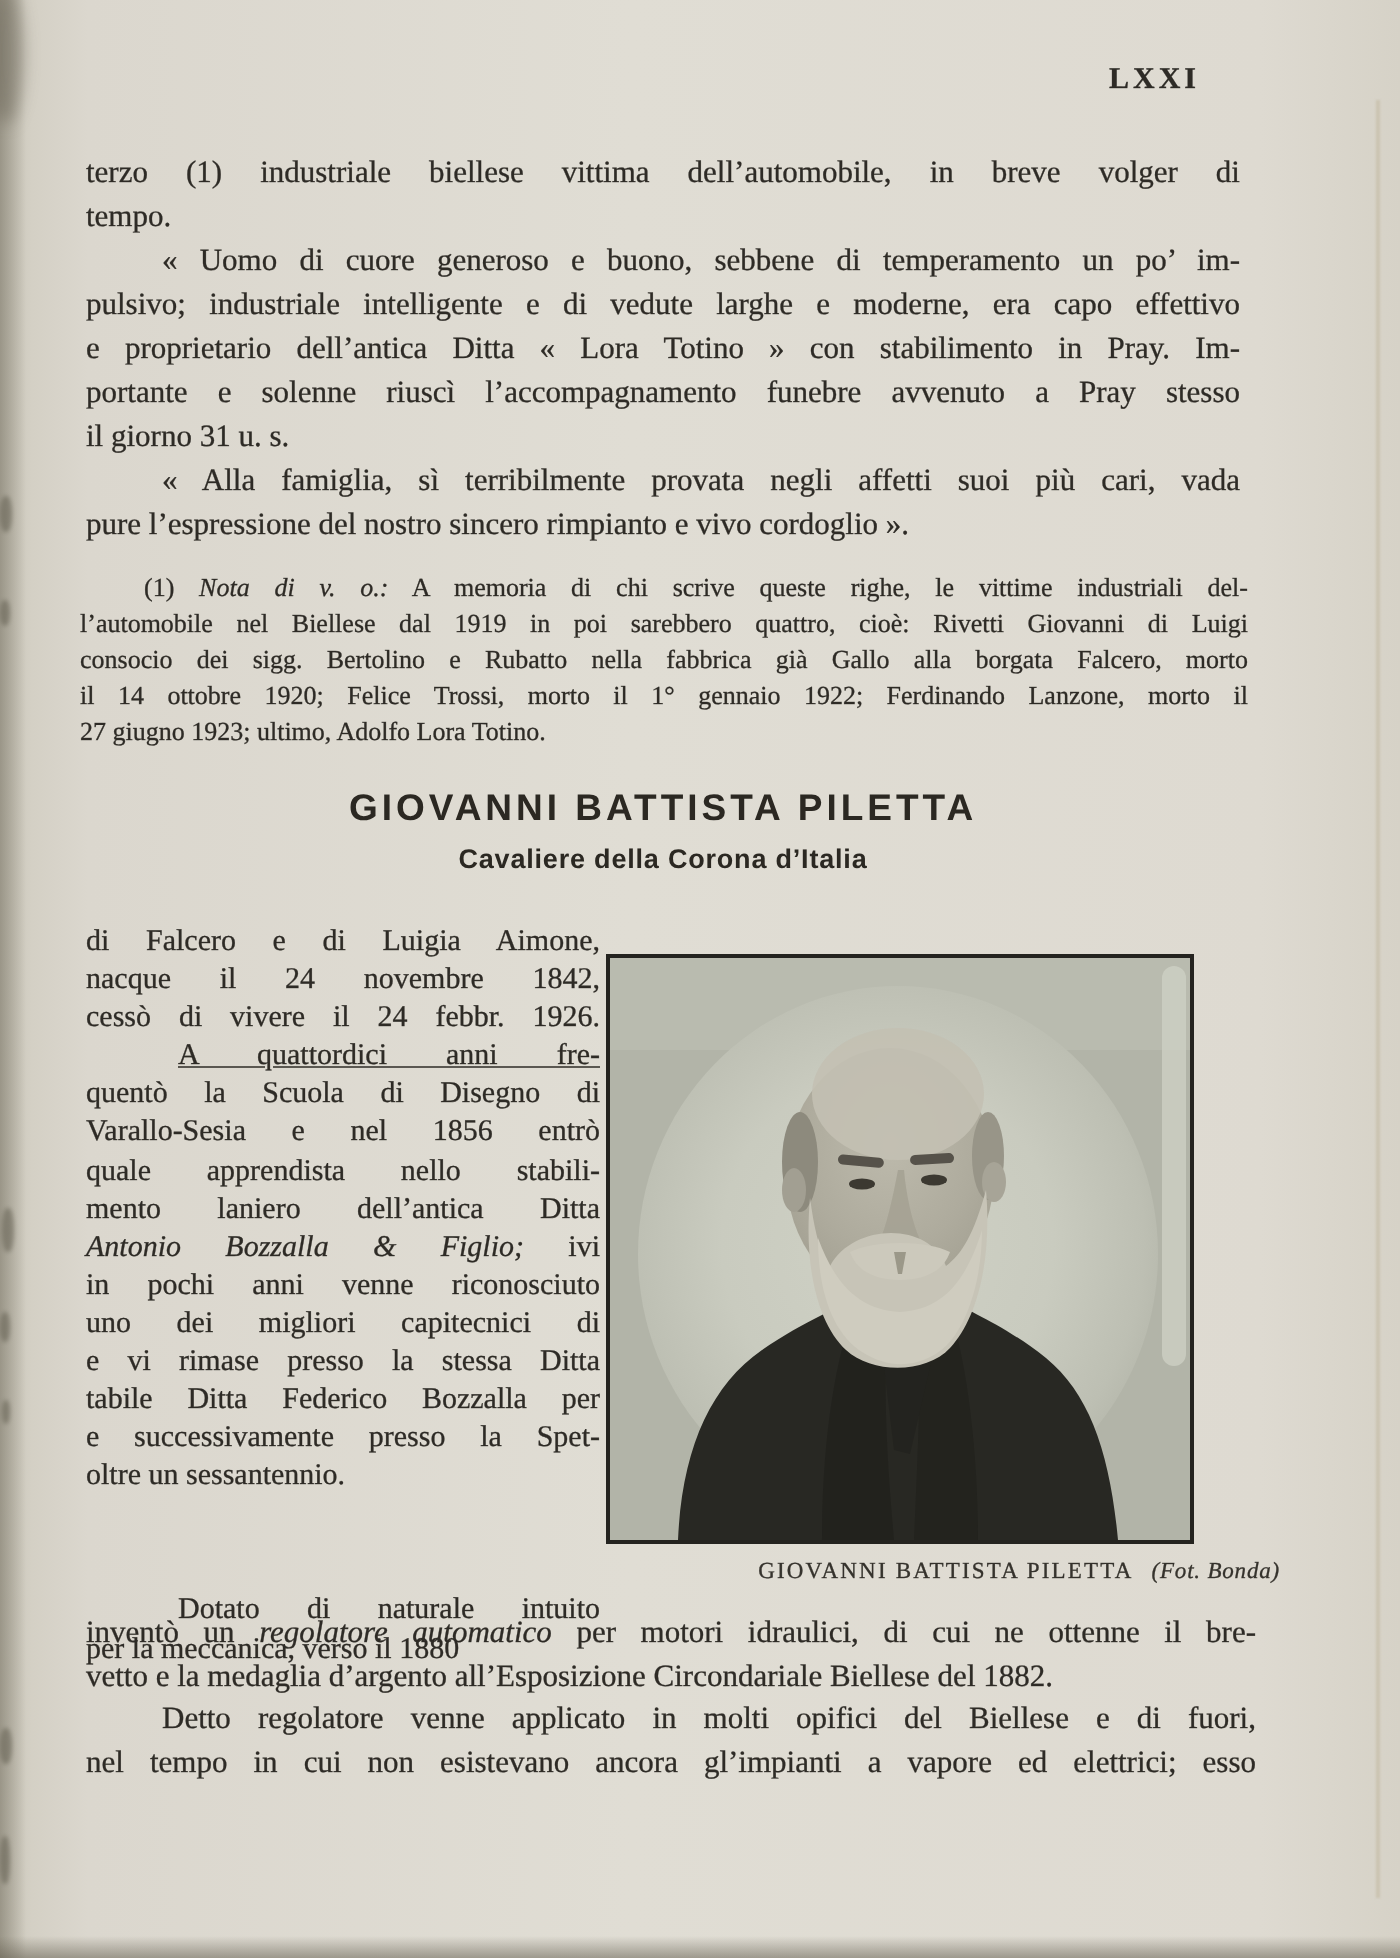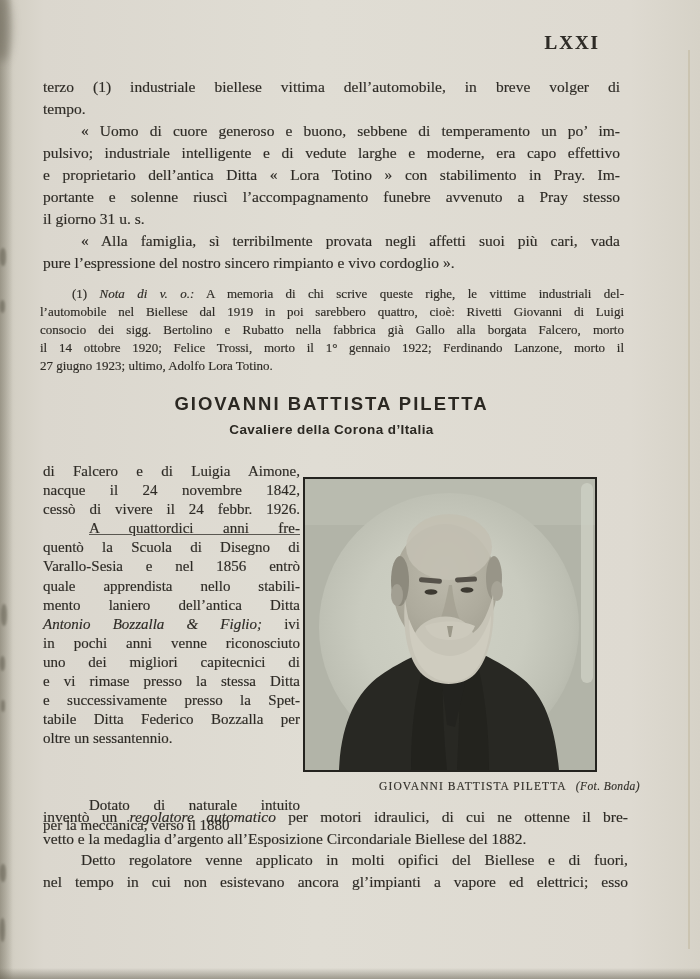--- a/index.html
+++ b/index.html
@@ -16,21 +16,21 @@
   .edge-left{position:absolute;left:0;top:0;bottom:0;width:13px;
     background:linear-gradient(90deg,rgba(100,95,80,.45),rgba(100,95,80,0));}
   .edge-bottom{position:absolute;left:0;right:0;bottom:0;height:11px;
     background:linear-gradient(0deg,rgba(92,87,72,.5),rgba(92,87,72,0));}
   .corner-smudge{position:absolute;left:-6px;top:-8px;width:18px;height:70px;
     background:rgba(80,75,60,.35);filter:blur(4px);border-radius:50%;}
   .blotch{position:absolute;background:#4e4a3c;opacity:.42;border-radius:45%;filter:blur(1px);}
   .crease{position:absolute;left:688px;top:50px;bottom:30px;width:2px;
     background:rgba(185,172,140,.38);filter:blur(.5px);}
   .page-number{position:absolute;top:32px;right:100px;
-    font-size:19px;font-weight:700;letter-spacing:2px;margin-left:12px;}
+    font-size:15px;font-weight:700;letter-spacing:2px;margin-left:12px;}
   .tblock{position:absolute;}
   .tblock .line{text-align:justify;text-align-last:justify;}
   .tblock .line.free{text-align-last:left;}
   .intro{left:43px;top:76px;width:577px;font-size:15.5px;line-height:22px;}
   .intro .para{margin:0;}
   .footnote{left:40px;top:285px;width:584px;font-size:13px;line-height:18px;}
   .heading-wrap{position:absolute;left:43px;top:395px;width:577px;text-align:center;
     font-family:"Liberation Sans","DejaVu Sans",sans-serif;-webkit-text-stroke:0;}
   .heading-title{font-size:18.5px;font-weight:700;letter-spacing:2px;color:#2b2822;line-height:1;}
   .heading-sub{font-size:13.5px;font-weight:700;letter-spacing:.4px;color:#2b2822;margin-top:9px;line-height:1;}
@@ -100,22 +100,22 @@
       <div class="line"><span>cessò di vivere il 24 febbr. 1926.</span></div>
       <div class="line" style="padding-left: 46px; text-decoration: underline;"><span>A quattordici anni fre-</span></div>
       <div class="line"><span>quentò la Scuola di Disegno di</span></div>
       <div class="line"><span>Varallo-Sesia e nel 1856 entrò</span></div>
       <div class="line"><span>quale apprendista nello stabili-</span></div>
       <div class="line"><span>mento laniero dell’antica Ditta</span></div>
       <div class="line"><i>Antonio Bozzalla &amp; Figlio;</i><span> ivi</span></div>
       <div class="line"><span>in pochi anni venne riconosciuto</span></div>
       <div class="line"><span>uno dei migliori capitecnici di</span></div>
       <div class="line"><span>e vi rimase presso la stessa Ditta</span></div>
+      <div class="line"><span>tabile Ditta Federico Bozzalla per</span></div>
       <div class="line"><span>e successivamente presso la Spet-</span></div>
-      <div class="line"><span>tabile Ditta Federico Bozzalla per</span></div>
       <div class="line free"><span>oltre un sessantennio.</span></div>
       <div class="line" style="padding-left: 46px; margin-top: 48px;"><span>Dotato di naturale intuito</span></div>
       <div class="line free"><span>per la meccanica, verso il 1880</span></div>
     </div>
 
   <div class="photo-frame">
     <svg width="290" height="291" viewBox="0 0 290 291">
       <defs>
         <radialGradient id="vig" cx="48%" cy="48%" r="58%">
           <stop offset="0%" stop-color="#cfd1c5"></stop>

